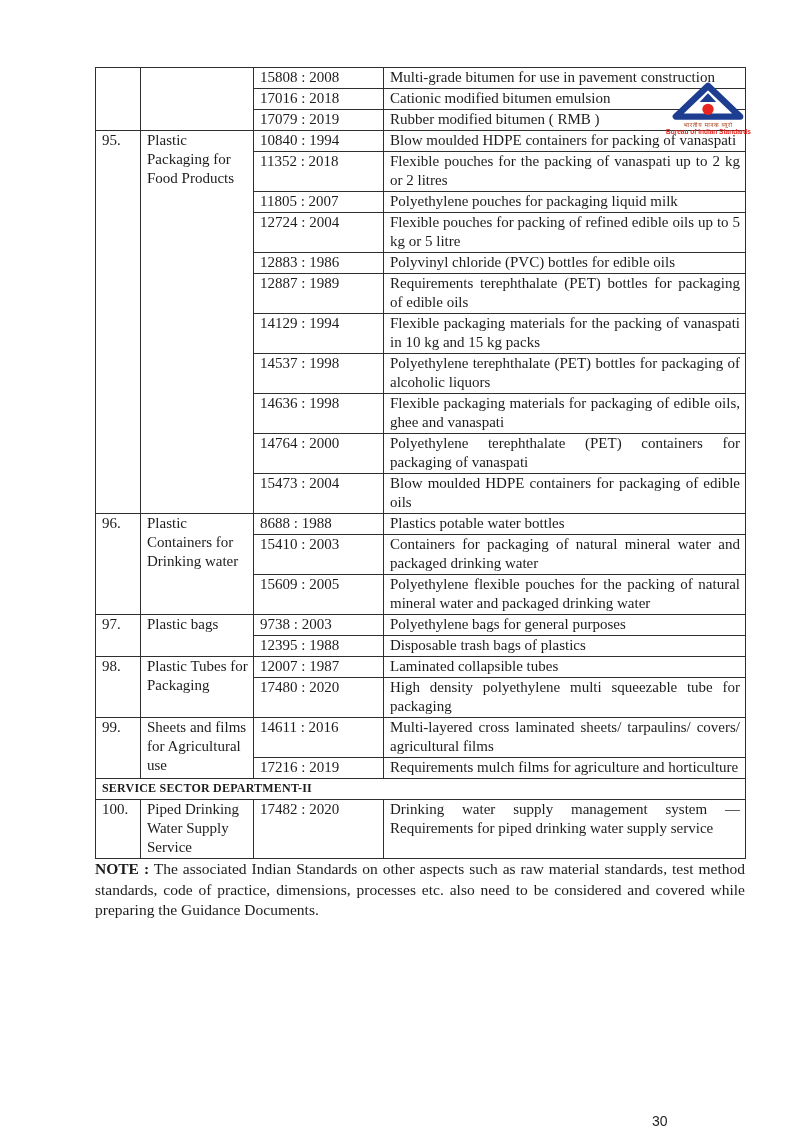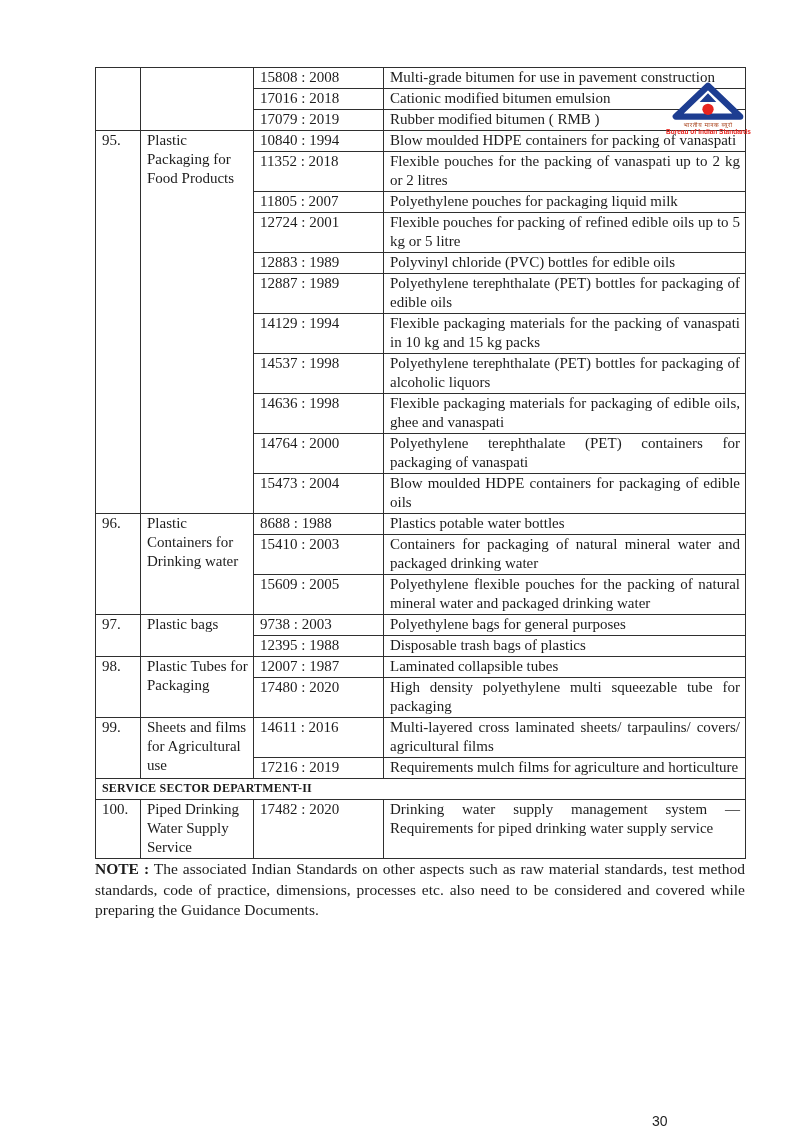--- a/index.html
+++ b/index.html
@@ -130,30 +130,30 @@
         </tr>
         <tr>
           <td class="col-code">11352 : 2018</td>
           <td class="col-desc">Flexible pouches for the packing of vanaspati up to 2 kg or 2 litres</td>
         </tr>
         <tr>
           <td class="col-code">11805 : 2007</td>
           <td class="col-desc">Polyethylene pouches for packaging liquid milk</td>
         </tr>
         <tr>
-          <td class="col-code">12724 : 2001</td>
+          <td class="col-code">12724 : 2004</td>
           <td class="col-desc">Flexible pouches for packing of refined edible oils up to 5 kg or 5 litre</td>
         </tr>
         <tr>
-          <td class="col-code">12883 : 1989</td>
+          <td class="col-code">12883 : 1986</td>
           <td class="col-desc">Polyvinyl chloride (PVC) bottles for edible oils</td>
         </tr>
         <tr>
           <td class="col-code">12887 : 1989</td>
-          <td class="col-desc">Polyethylene terephthalate (PET) bottles for packaging of edible oils</td>
+          <td class="col-desc">Requirements terephthalate (PET) bottles for packaging of edible oils</td>
         </tr>
         <tr>
           <td class="col-code">14129 : 1994</td>
           <td class="col-desc">Flexible packaging materials for the packing of vanaspati in 10 kg and 15 kg packs</td>
         </tr>
         <tr>
           <td class="col-code">14537 : 1998</td>
           <td class="col-desc">Polyethylene terephthalate (PET) bottles for packaging of alcoholic liquors</td>
         </tr>
         <tr>

